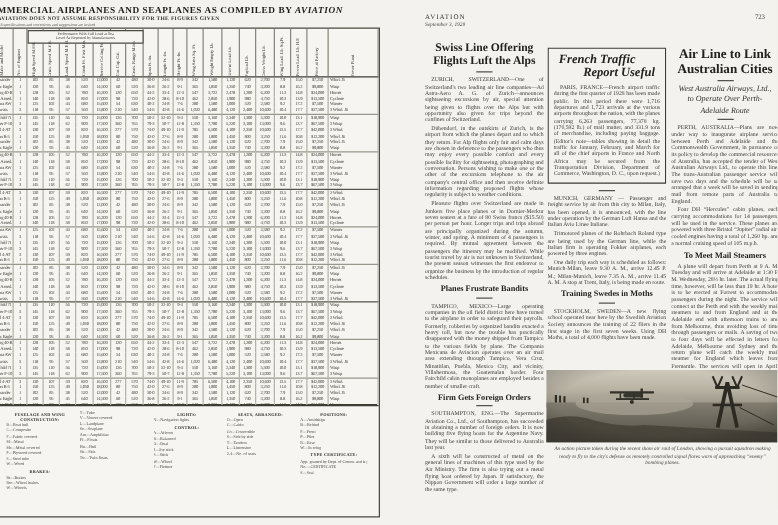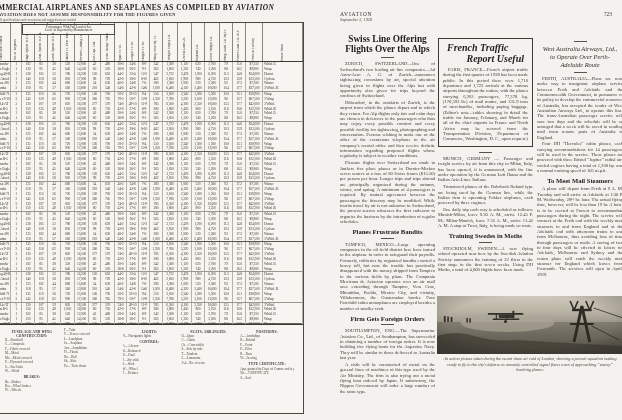--- a/index.html
+++ b/index.html
@@ -1428,21 +1428,21 @@
   <div id="right-page">
     <div id="rp-header">
       <div>
         <div class="rp-mag">AVIATION</div>
         <div class="rp-date">September 3, 1928</div>
       </div>
       <div class="rp-pageno">723</div>
     </div>
 
     <div id="col1" class="col">
-      <h1 class="head">Swiss Line Offering Flights Over the Alps</h1>
+      <h1 class="head">Swiss Line Offering Flights Luft the Alps</h1>
       <div class="hrule"></div>
       <p class="body-p">ZURICH, SWITZERLAND—One of Switzerland's two leading air line companies—Ad Astra-Aero A. G. of Zurich—announces sightseeing excursions by air, special attention being given to flights over the Alps but with opportunity also given for trips beyond the confines of Switzerland.</p>
       <p class="body-p">Dübendorf, in the outskirts of Zurich, is the airport from which the planes depart and to which they return. For Alp flights only fair and calm days are chosen in deference to the passengers who thus may enjoy every possible comfort and every possible facility for sightseeing, photographing and conversation. Persons wishing to make one or the other of the excursions telephone to the air company's central office and then receive definite information regarding proposed flights whose regularity is subject to weather conditions.</p>
       <p class="body-p">Pleasure flights over Switzerland are made in Junkers five place planes or in Dornier-Merkur seven seaters at a fare of 80 Swiss francs ($15.50) per person per hour. Longer trips and trips abroad are principally organized during the autumn, winter, and spring. A minimum of 4 passengers is required. By mutual agreement between the passengers the itinerary may be modified. While tourist travel by air is not unknown in Switzerland, the present season witnesses the first endeavor to organize the business by the introduction of regular schedules.</p>
       <h2 class="subhead">Planes Frustrate Bandits</h2>
       <div class="hrule"></div>
       <p class="body-p">TAMPICO, MEXICO—Large operating companies in the oil field district here have turned to the airplane in order to safeguard their payrolls. Formerly, robberies by organized bandits exacted a heavy toll, but now the trouble has practically disappeared with the money shipped from Tampico to the various fields by plane. The Compania Mexicana de Aviacion operates over an air mail area extending through Tampico, Vera Cruz, Minatitlan, Puebla, Mexico City, and vicinity, Villahermosa, the Guatemalan border. Four Fairchild cabin monoplanes are employed besides a number of smaller craft.</p>
       <h2 class="subhead">Firm Gets Foreign Orders</h2>
       <div class="hrule"></div>
       <p class="body-p">SOUTHAMPTON, ENG.—The Supermarine Aviation Co., Ltd., of Southampton, has succeeded in obtaining a number of foreign orders. It is now building five flying boats for the Argentine Navy. They will be similar to those delivered to Australia last year.</p>
@@ -1458,20 +1458,21 @@
       <div class="hrule"></div>
       <p class="body-p">MUNICH, GERMANY — Passenger and freight service by air from this city to Milan, Italy, has been opened, it is announced, with the line under operation by the German Luft Hansa and the Italian Avio Linee Italiane.</p>
       <p class="body-p">Trimotored planes of the Rohrbach Roland type are being used by the German line, while the Italian firm is operating Fokker airplanes, each powered by three engines.</p>
       <p class="body-p">One daily trip each way is scheduled as follows: Munich-Milan, leave 9.30 A. M., arrive 12.45 P. M.; Milan-Munich, leave 7.35 A. M., arrive 11.45 A. M. A stop at Trent, Italy, is being made en route.</p>
       <h2 class="subhead">Training Swedes in Moths</h2>
       <div class="hrule"></div>
       <p class="body-p">STOCKHOLM, SWEDEN—A new flying school operated near here by the Swedish Aviation Society announces the training of 22 fliers in the first stage in the first seven weeks. Using DH Moths, a total of 4,000 flights have been made.</p>
     </div>
 
     <div id="col3" class="col">
+      <h1 class="head bighead">Air Line to Link Australian Cities</h1>
       <div class="hrule"></div>
       <div class="deck">West Australia Airways, Ltd., to Operate Over Perth-Adelaide Route</div>
       <div class="hrule"></div>
       <p class="body-p">PERTH, AUSTRALIA—Plans are now under way to inaugurate airplane service between Perth and Adelaide and the Commonwealth Government, in pursuance of its policy to develop the commercial resources of Australia, has accepted the tender of West Australian Airways Ltd., to operate this line. The trans-Australian passenger service will save two days and the schedule will be so arranged that a week will be saved in sending mail from remote parts of Australia to England.</p>
       <p class="body-p">Four DH “Hercules” cabin planes, each carrying accommodations for 14 passengers, will be used in the service. These planes are powered with three Bristol “Jupiter” radial air-cooled engines having a total of 1,260 hp. and a normal cruising speed of 105 m.p.h.</p>
       <h2 class="subhead">To Meet Mail Steamers</h2>
       <p class="body-p">A plane will depart from Perth at 9 A. M. Tuesday and will arrive at Adelaide at 1:30 P. M. Wednesday, 28½ hr. later. The actual flying time, however, will be less than 19 hr. A hotel is to be erected at Forrest to accommodate passengers during the night. The service will connect at the Perth end with the weekly mail steamers to and from England and at the Adelaide end with afternoon trains to and from Melbourne, thus avoiding loss of time through passengers or mails. A saving of two to four days will be effected in letters for Adelaide, Melbourne and Sydney and the return plane will catch the weekly mail steamer for England which leaves from Fremantle. The services will open in April, 1929.</p>
 
     </div>
 

